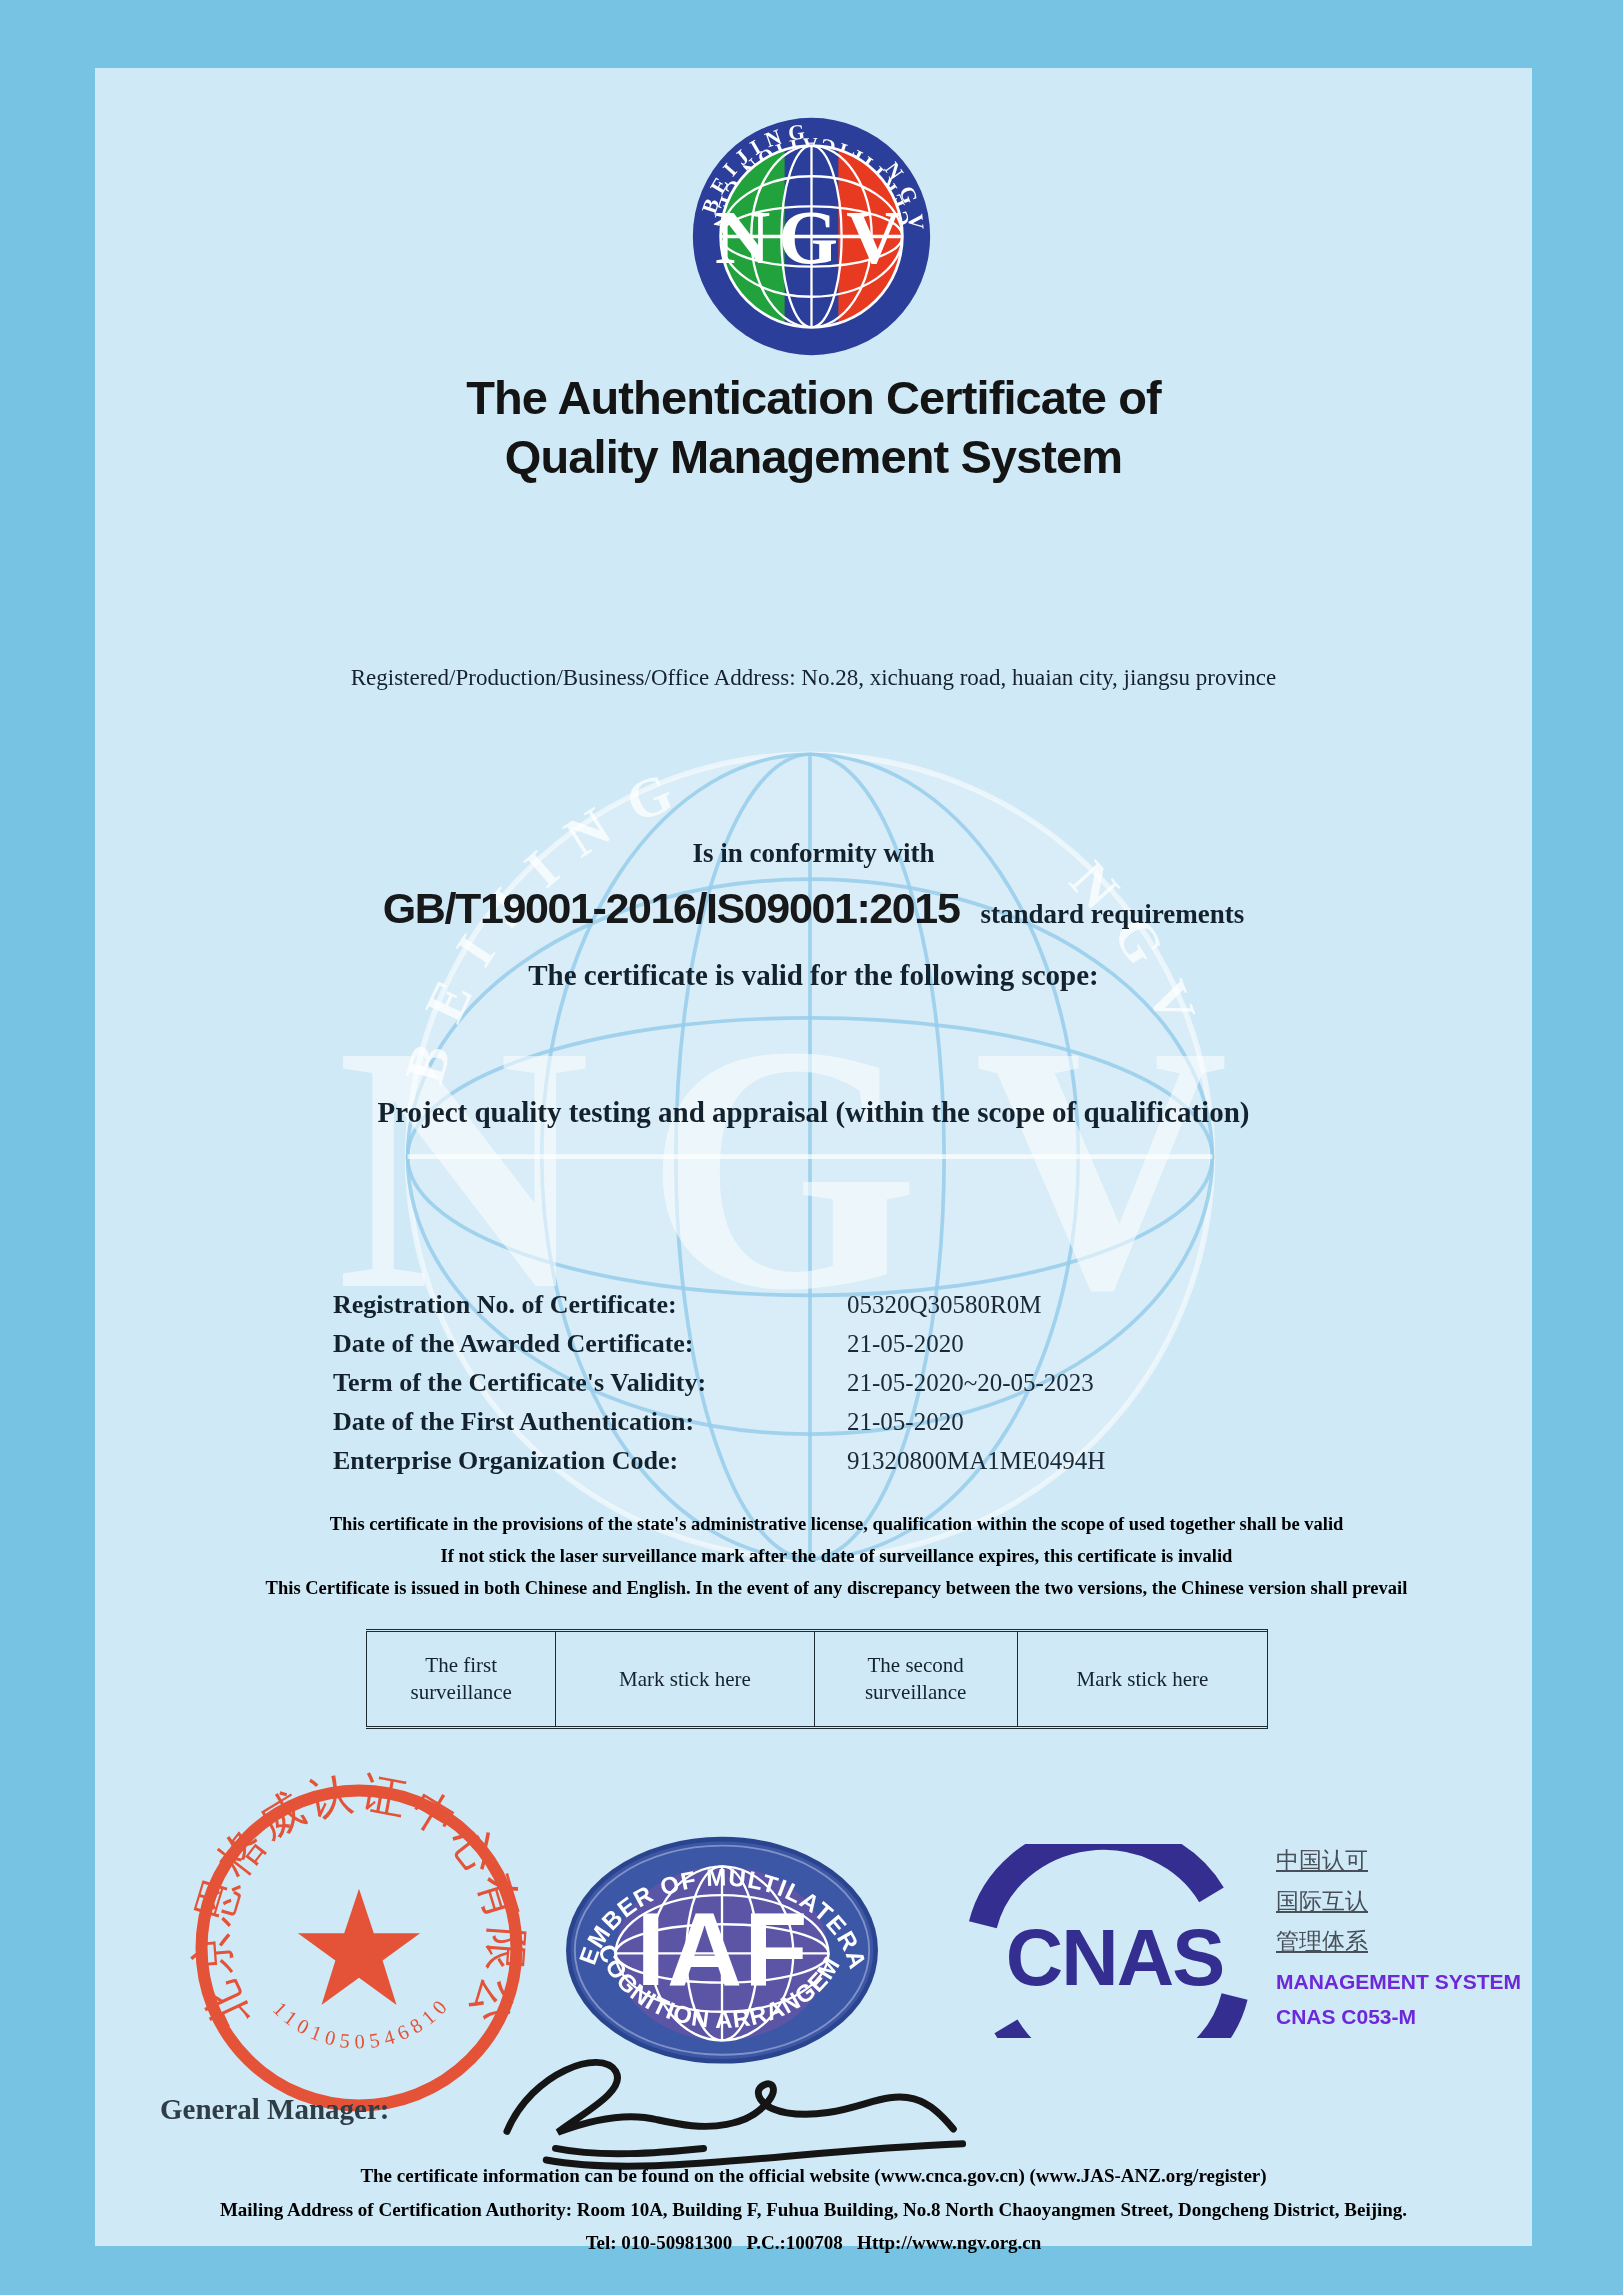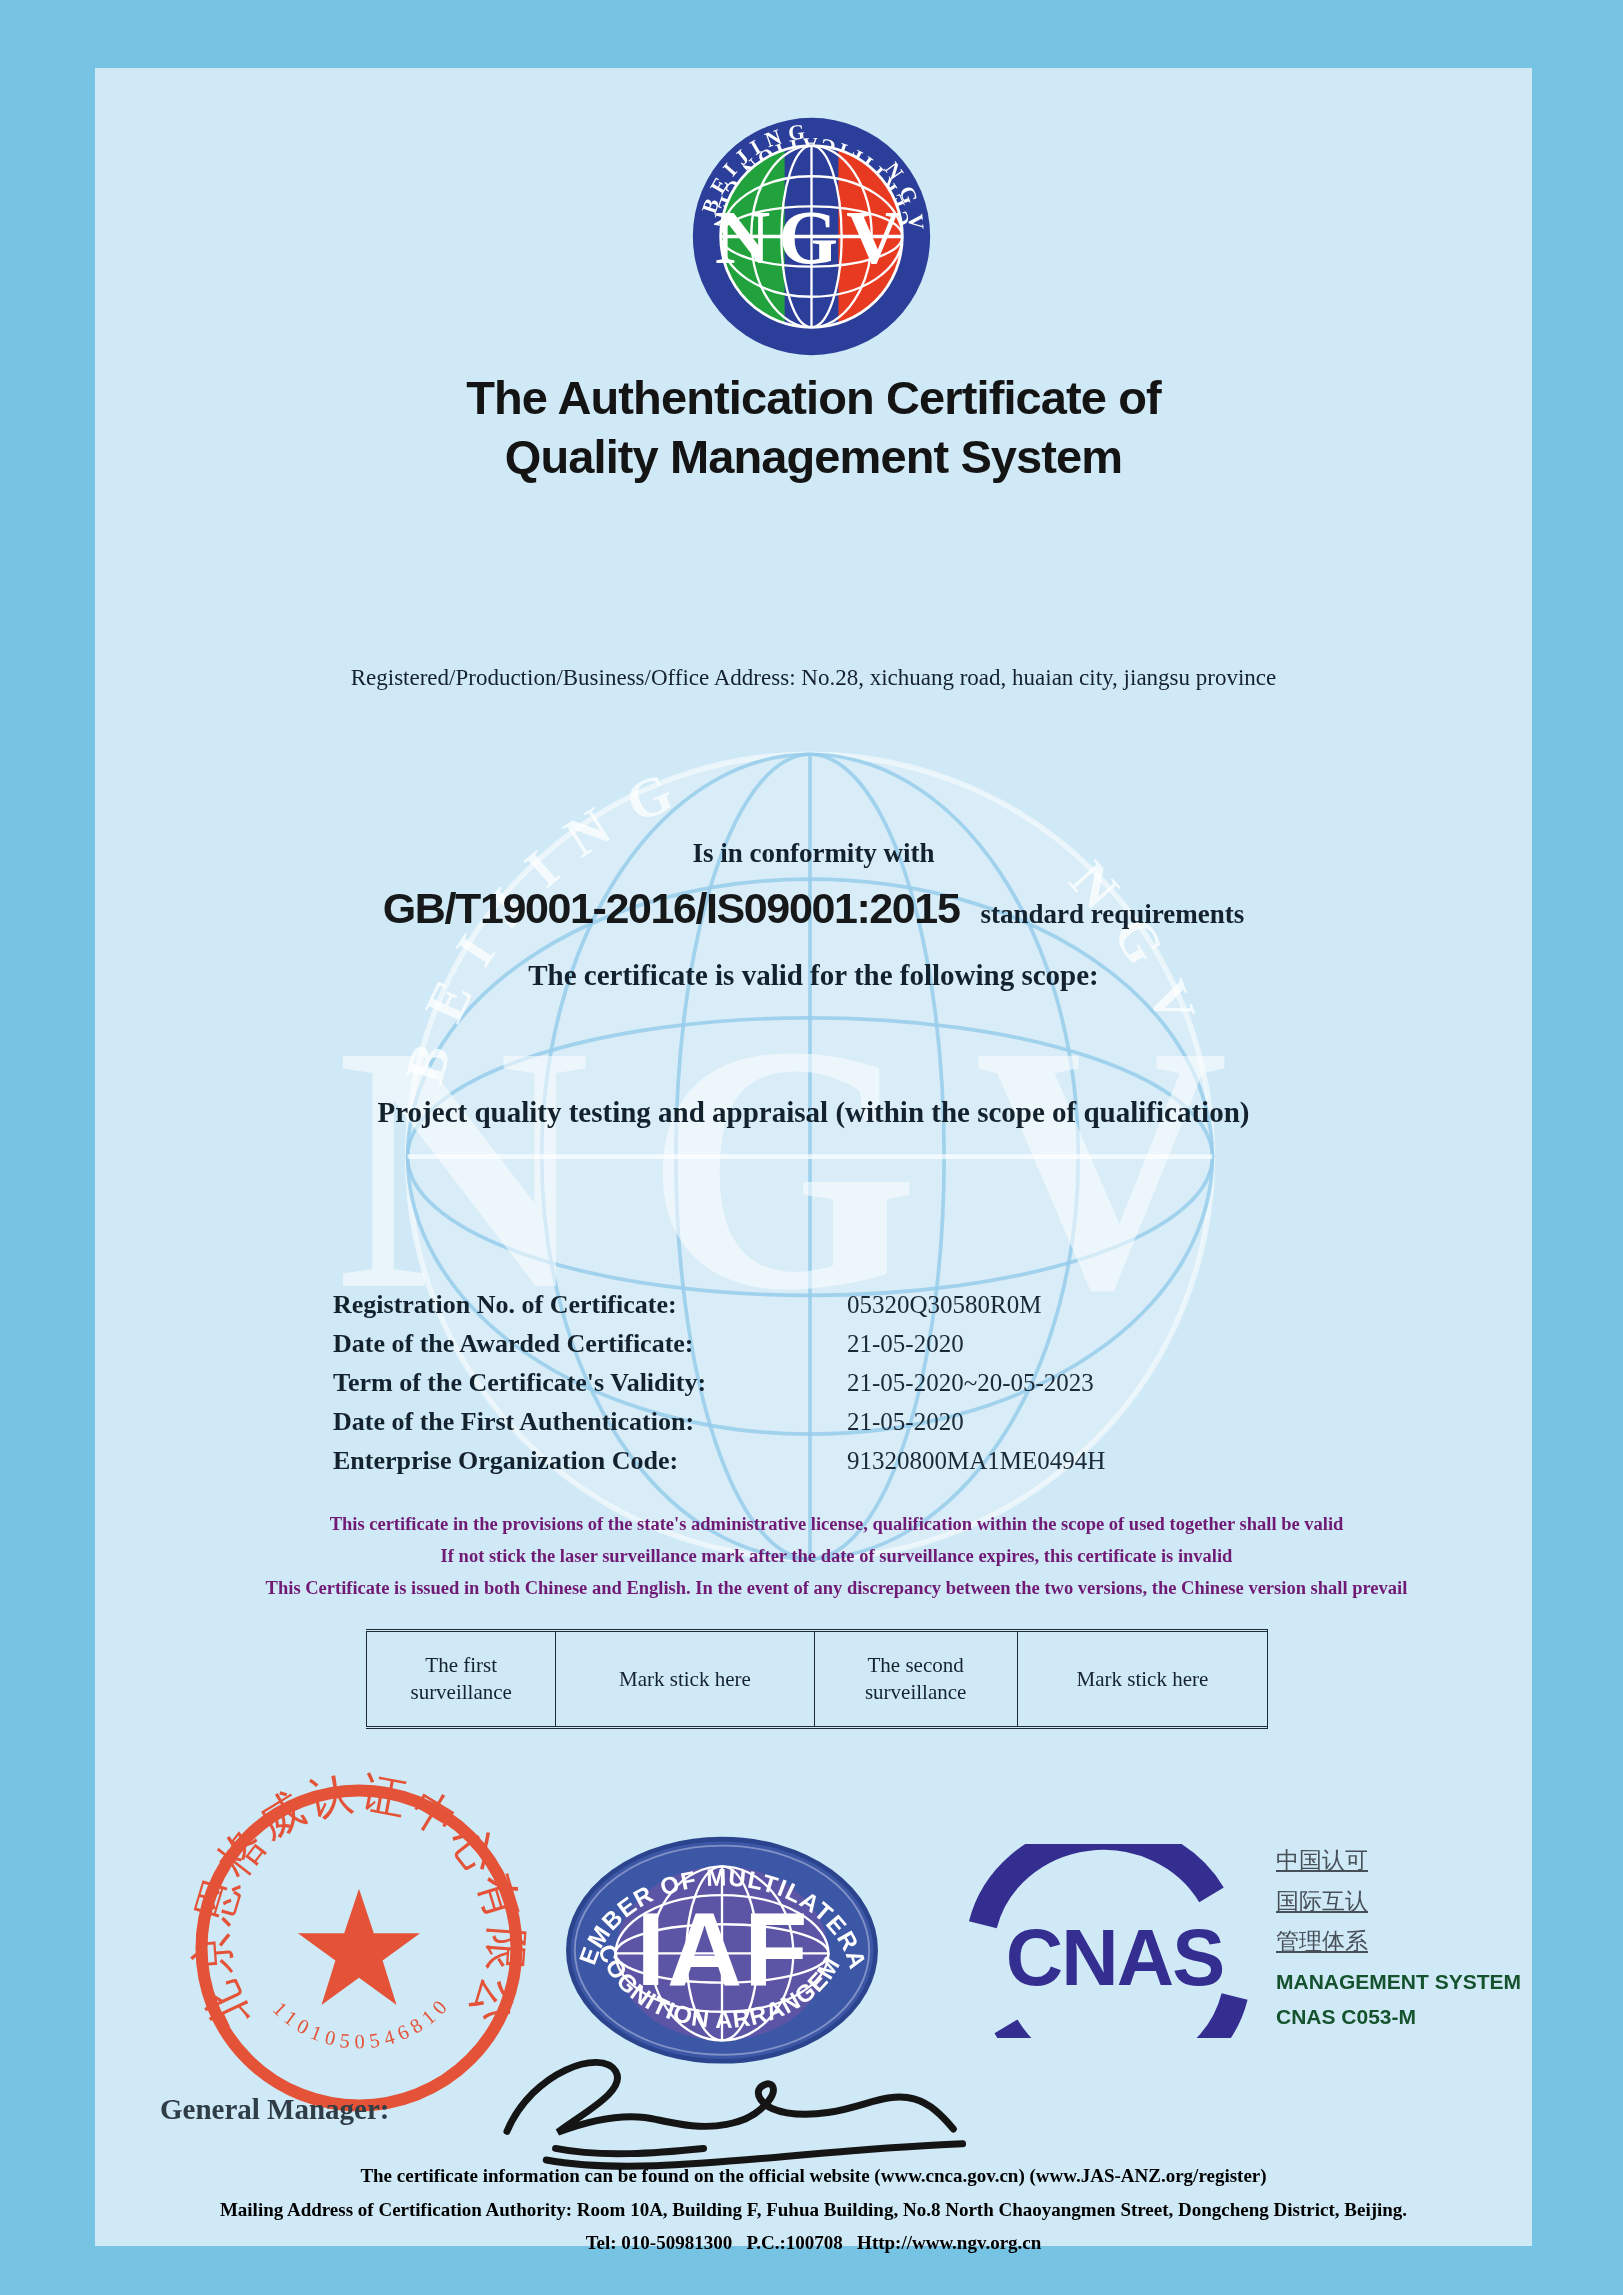--- a/index.html
+++ b/index.html
@@ -22,36 +22,36 @@
   .std-suffix{font-size:27px;}
   .valid-intro{font-size:29px;}
   .scope-line{font-size:29px;}
 
   .reg-block{left:333px;top:1285px;width:1064px;}
   .reg-row{display:flex;height:39px;align-items:center;}
   .reg-label{width:514px;font-weight:700;color:#14222e;font-size:26px;}
   .reg-value{color:#1b2936;font-size:25px;}
 
   .notes{left:95px;top:1514px;width:1437px;text-align:center;}
-  .note-line{font-weight:700;color:#701a75;font-size:18.5px;margin-bottom:11px;padding-left:46px;}
+  .note-line{font-weight:700;color:#000000;font-size:18.5px;margin-bottom:11px;padding-left:46px;}
 
   .surv-table{left:366px;top:1629px;width:902px;height:100px;display:flex;
               border-top:3.7px double #1d2c34;border-bottom:3.7px double #1d2c34;
               border-left:1.4px solid #1d2c34;border-right:1.4px solid #1d2c34;box-sizing:border-box;}
   .surv-cell{border-right:1.4px solid #1d2c34;display:flex;align-items:center;justify-content:center;
              text-align:center;font-size:21px;color:#15232f;box-sizing:border-box;padding:2.8px 9.3px;line-height:27px;}
   .surv-cell:last-child{border-right:none;}
   .c0{width:190px;} .c1{width:259px;} .c2{width:204px;} .c3{width:250px;}
 
   .gm-label{left:160px;top:2093px;font-weight:700;font-size:29px;color:#2e3d46;}
 
   .cnas-text{left:1276px;top:1849px;width:333px;}
   .cnas-cn{font-size:23px;color:#474f58;line-height:23px;margin-bottom:17.6px;text-decoration:underline;}
   .cnas-en{font-family:"Liberation Sans",sans-serif;font-weight:700;font-size:21px;
-           color:#14532d;line-height:22px;margin-bottom:13px;}
+           color:#6d28d9;line-height:22px;margin-bottom:13px;}
 
   .footer{left:95px;top:2165px;width:1437px;text-align:center;}
   .footer-line{font-weight:700;color:#000000;font-size:19px;margin-bottom:11.6px;white-space:pre;}
 
   svg text{font-family:"Liberation Serif",serif;}
   .svg-sans{font-family:"Liberation Sans",sans-serif;}
 </style>
 </head>
 <body>
 

